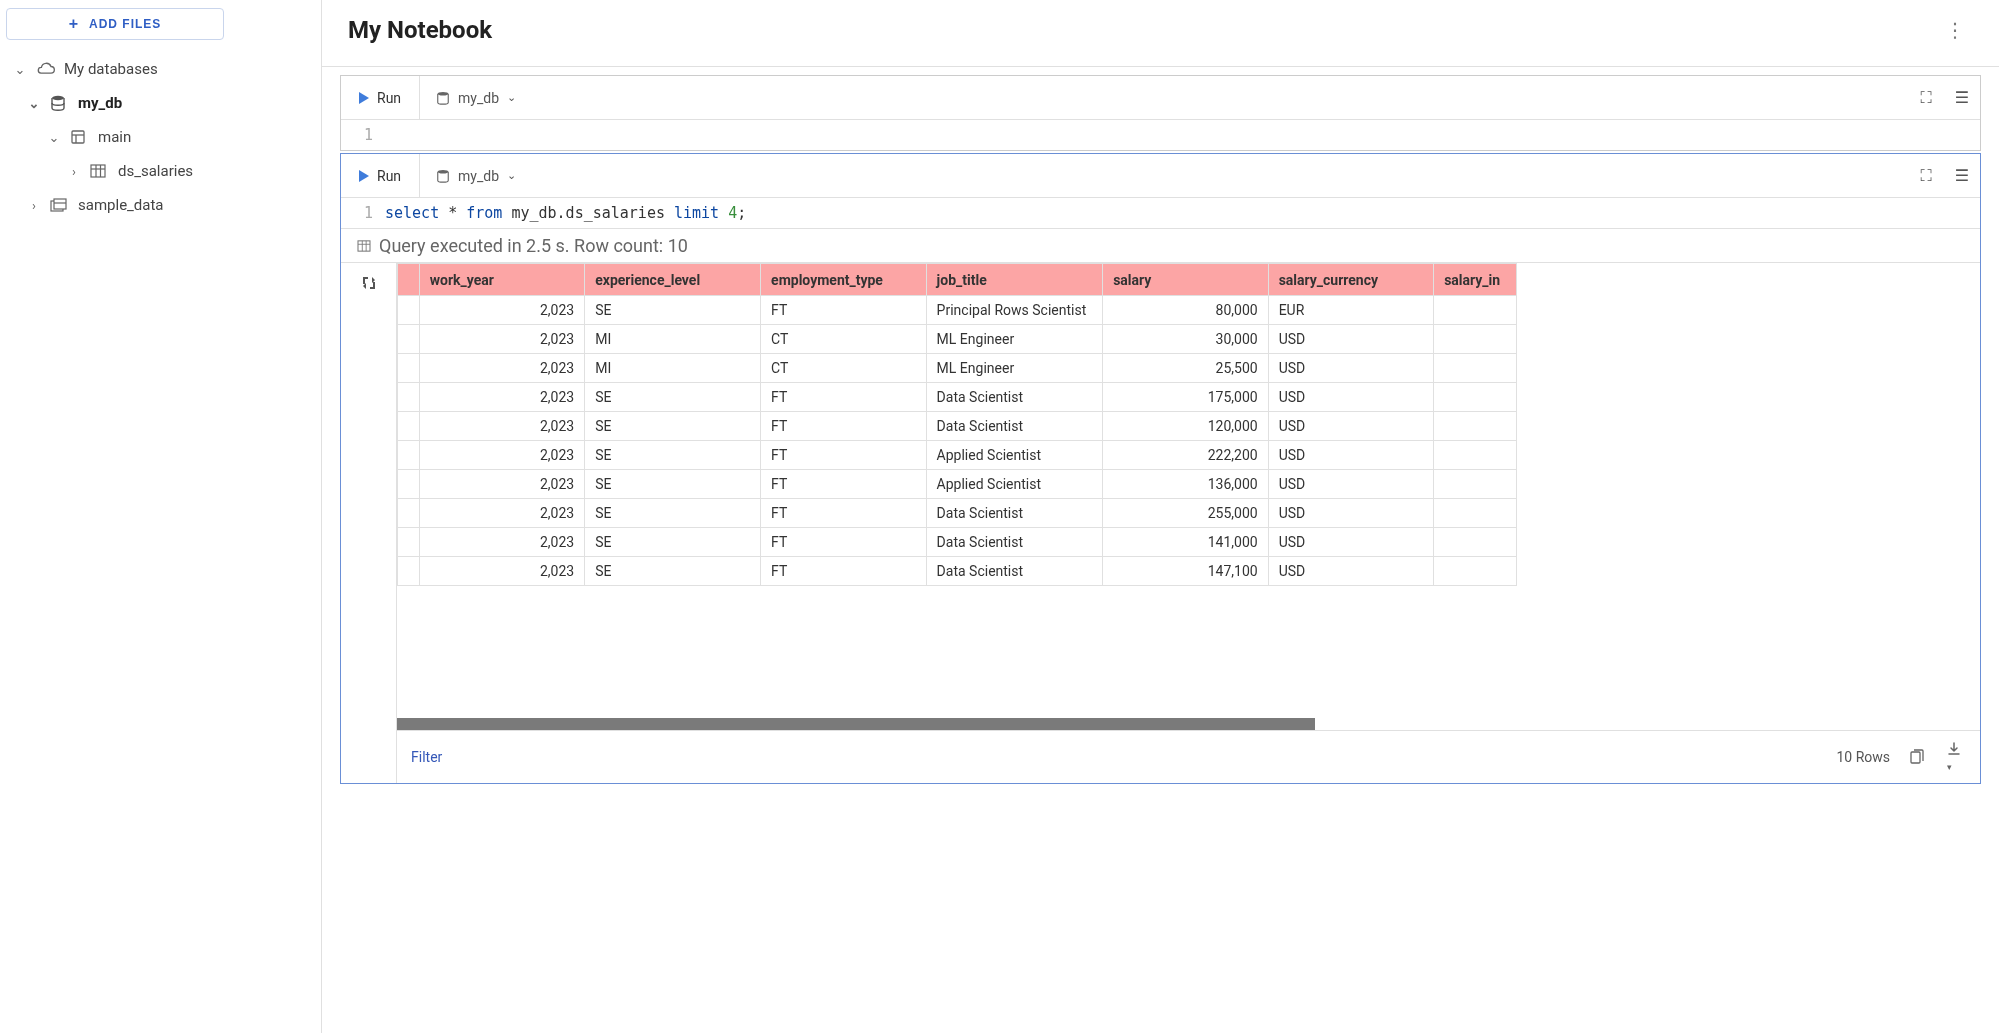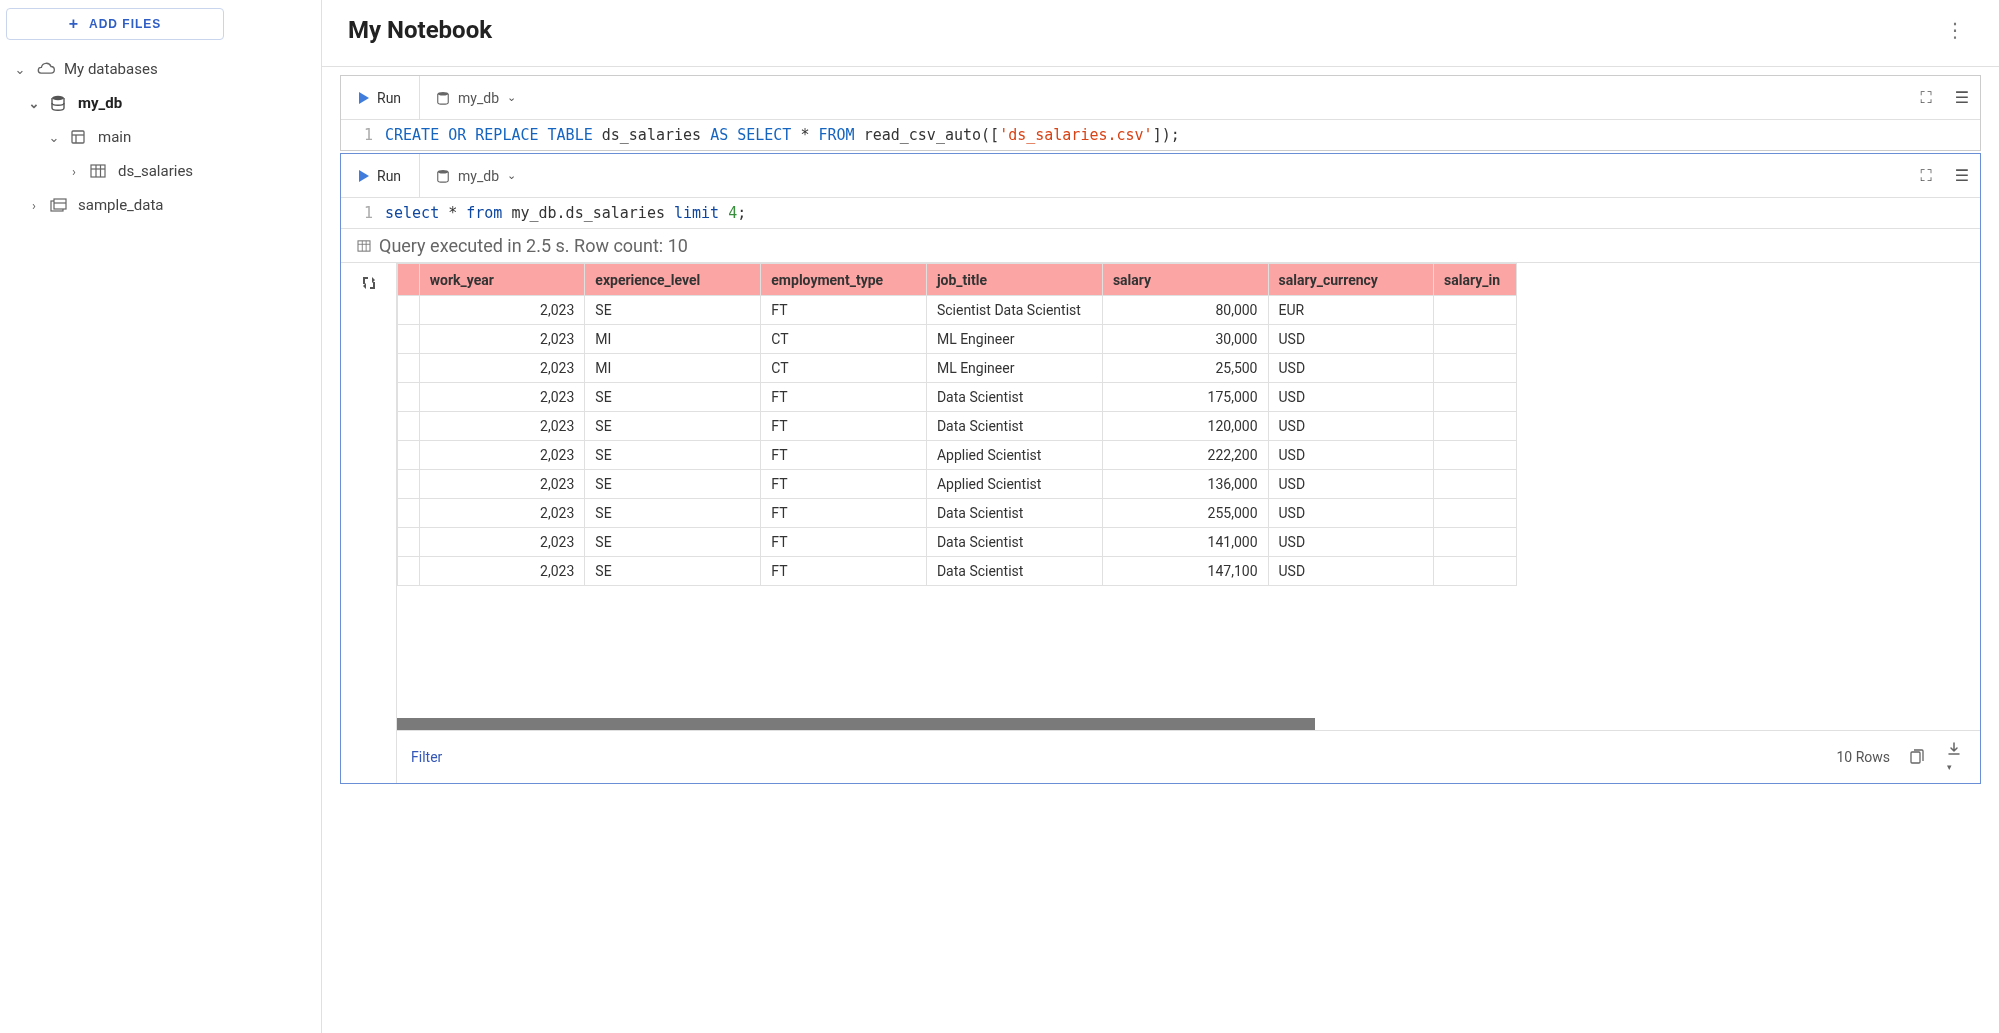--- a/index.html
+++ b/index.html
@@ -273,21 +273,20 @@
           </span>
           <span>my_db</span>
           <span style="font-size:11px;">⌄</span>
         </div>
         <div class="spacer"></div>
         <div class="tool-icon">⛶</div>
         <div class="tool-icon">☰</div>
       </div>
       <div class="code">
         <div class="gutter">1</div>
-        <div class="codeline"><span class="kw">CREATE</span> <span class="kw">OR</span> <span class="kw">REPLACE</span> <span class="kw">TABLE</span> ds_salaries <span class="kw">AS</span> <span class="kw">SELECT</span> * <span class="kw">FROM</span> read_csv_auto([<span class="str">'ds_salaries.csv'</span>]);</div>
       </div>
     </div>
 
     <div class="cell active">
       <div class="cell-toolbar">
         <div class="run-btn">
           <span class="play"></span>
           <span>Run</span>
         </div>
         <div class="db-select">
@@ -342,21 +341,21 @@
                   <th class="col-cur">salary_currency</th>
                   <th class="col-salin">salary_in</th>
                 </tr>
               </thead>
               <tbody id="result-rows">
                   <tr>
                     <td></td>
                     <td class="numcell">2,023</td>
                     <td>SE</td>
                     <td>FT</td>
-                    <td>Scientist Data Scientist</td>
+                    <td>Principal Rows Scientist</td>
                     <td class="numcell">80,000</td>
                     <td>EUR</td>
                     <td class="numcell"></td>
                   </tr>
                   <tr>
                     <td></td>
                     <td class="numcell">2,023</td>
                     <td>MI</td>
                     <td>CT</td>
                     <td>ML Engineer</td>

